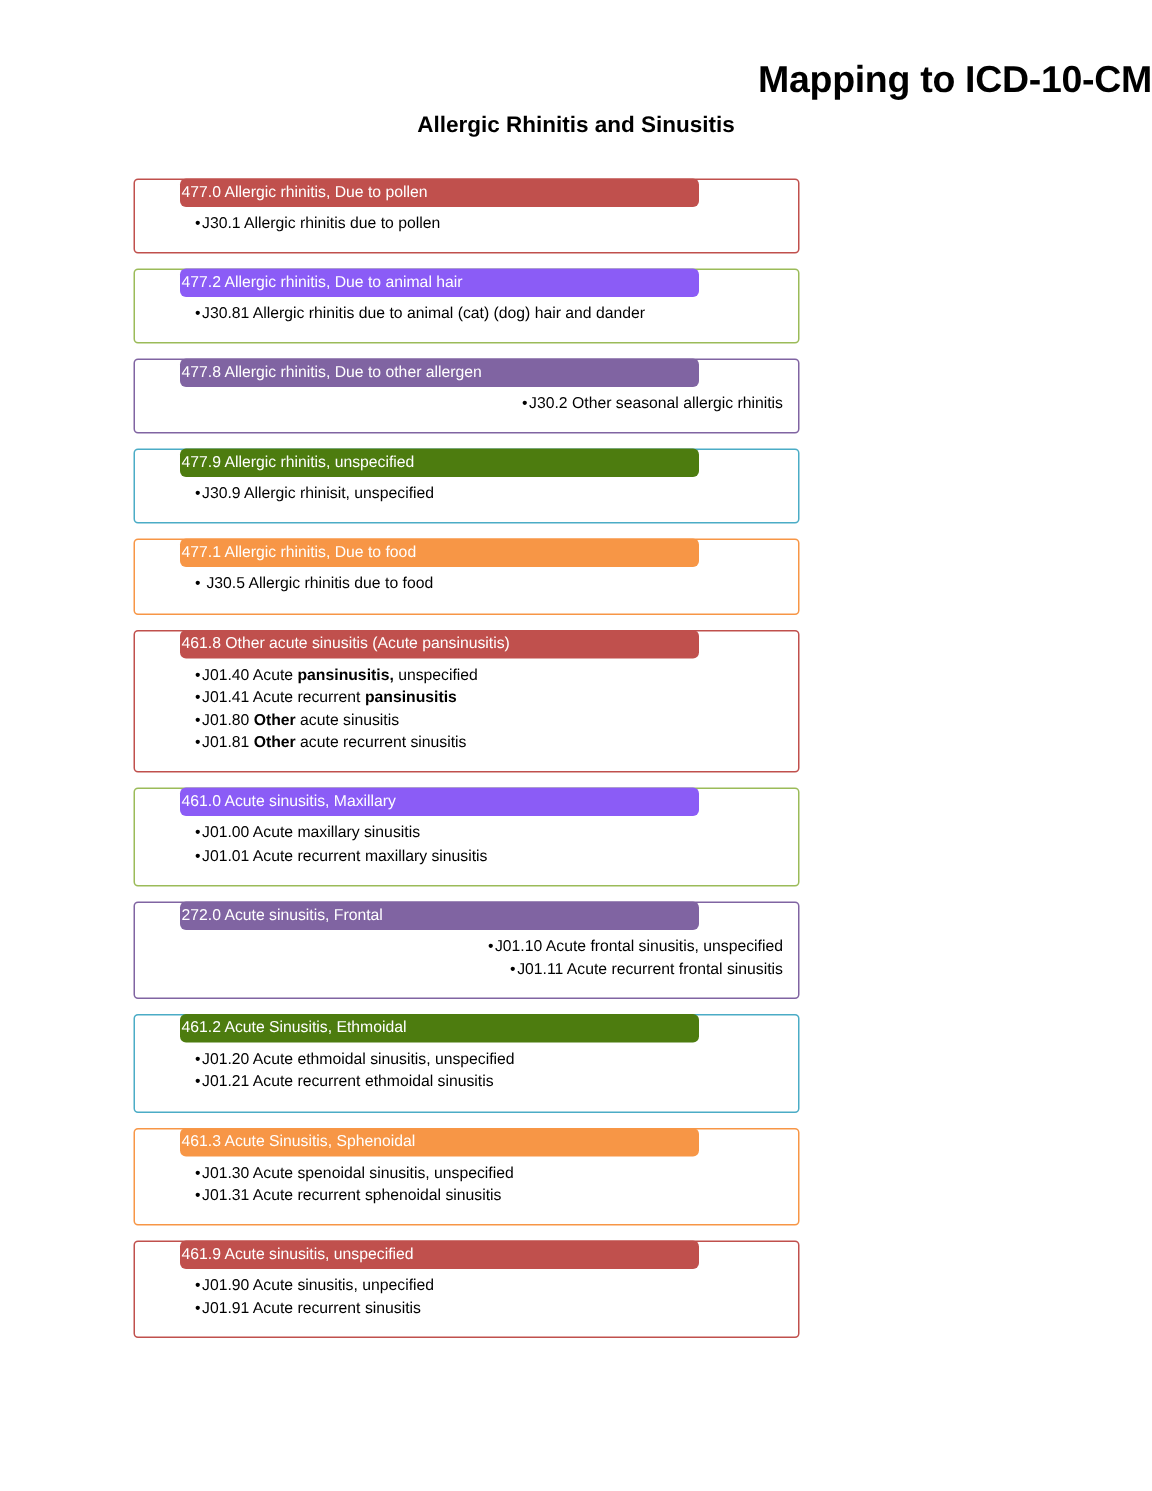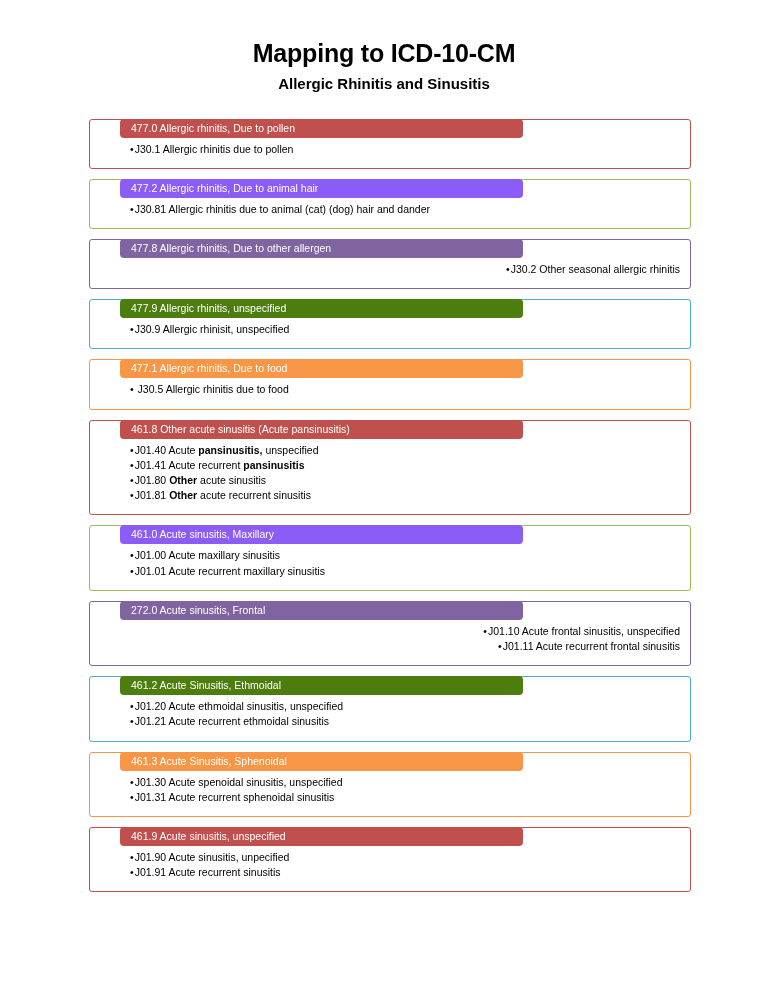--- a/index.html
+++ b/index.html
@@ -26,20 +26,21 @@
   .title-block {
     padding-top: 40px;
     text-align: center;
   }
   .doc-title {
     font-size: 25px;
     font-weight: bold;
     letter-spacing: -0.2px;
     line-height: 1.1;
     color: #000;
+    text-align: right;
   }
   .doc-subtitle {
     font-size: 15px;
     font-weight: bold;
     margin-top: 7px;
     color: #000;
   }
 
   
   .diagram {
@@ -49,40 +50,40 @@
   }
 
   .group {
     position: relative;
     margin-bottom: 10px;
   }
   
   .group-box {
     position: relative;
     box-sizing: border-box;
-    width: 602px;
+    width: 444px;
     border: 1.6px solid #c0504d;
     border-radius: 3px;
     background: #ffffff;
     margin-top: 9px;       
     padding: 22px 10px 11px 40px;
   }
   
   .group-header {
     position: absolute;
     left: 31px;
     top: 0;
-    width: 403px;
+    width: 346px;
     height: 19px;
     line-height: 19px;
     border-radius: 4px;
     background: #c0504d;
     color: #ffffff;
     font-size: 10.5px;
-    padding-left: 11px;
+    padding-left: 1px;
     box-sizing: border-box;
     white-space: nowrap;
     overflow: hidden;
     z-index: 2;
   }
 
   .item-list {
     list-style: none;
     margin: 0;
     padding: 0;

